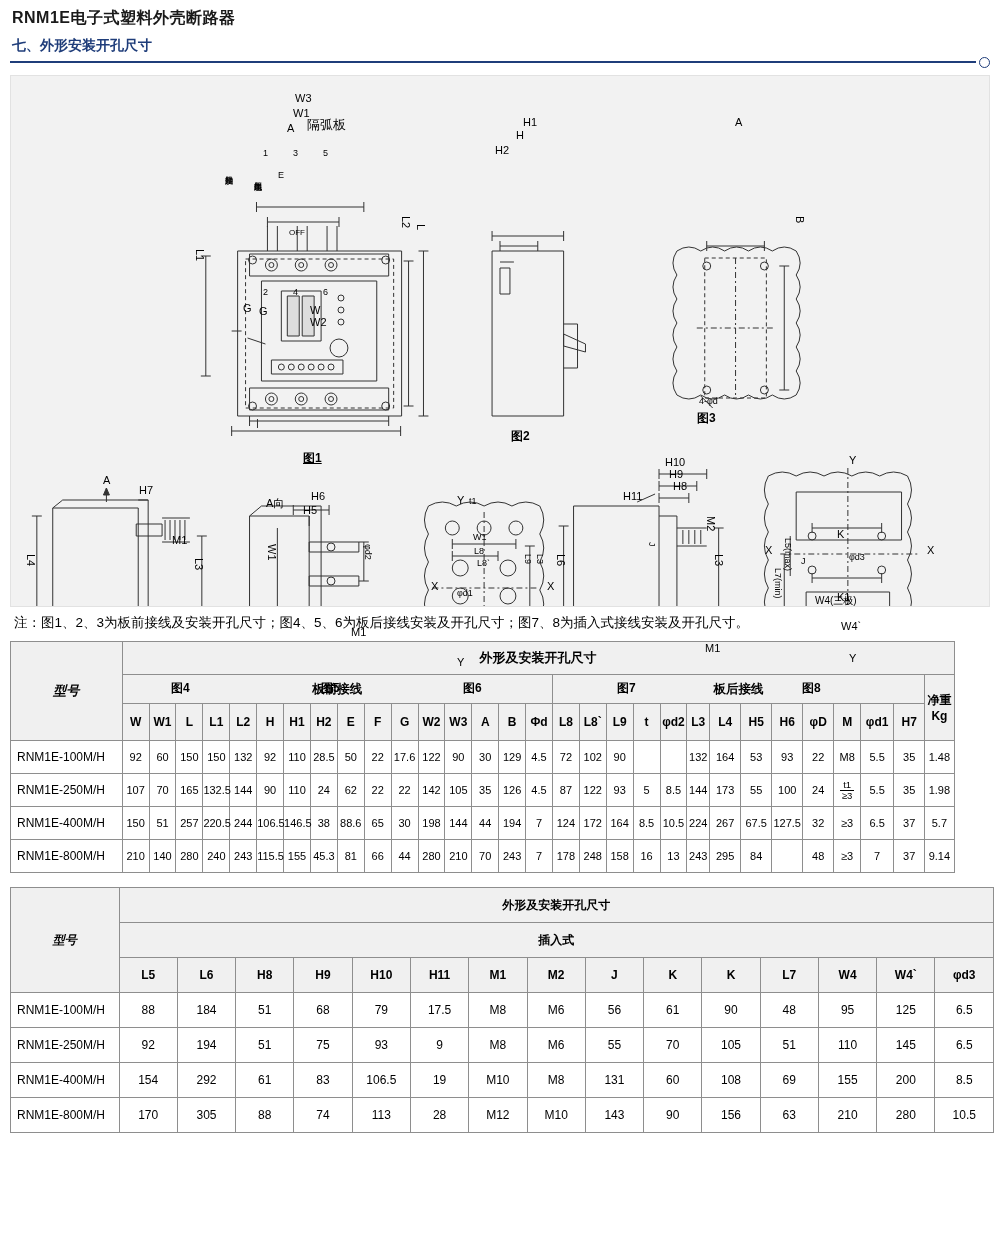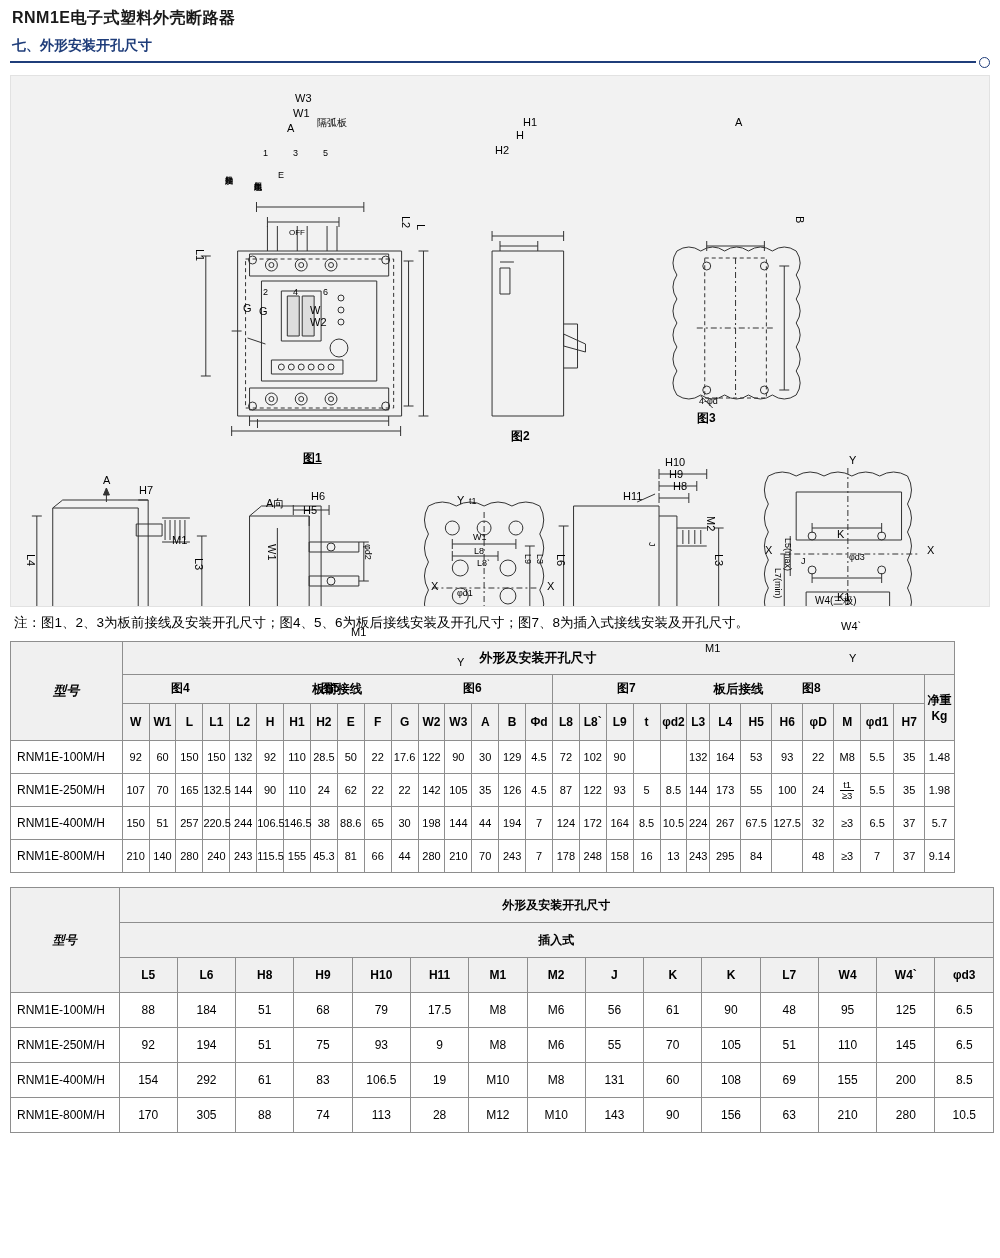--- a/index.html
+++ b/index.html
@@ -267,21 +267,21 @@
     <div class="fig-caption" style="left:686px;top:334px;">图3</div>
     <div class="fig-caption" style="left:160px;top:604px;">图4</div>
     <div class="fig-caption" style="left:310px;top:604px;">图5</div>
     <div class="fig-caption" style="left:452px;top:604px;">图6</div>
     <div class="fig-caption" style="left:606px;top:604px;">图7</div>
     <div class="fig-caption" style="left:778px;top:604px;padding-left:13px;">图8</div>
 
     <div class="dlabel" style="left:284px;top:16px;">W3</div>
     <div class="dlabel" style="left:282px;top:31px;">W1</div>
     <div class="dlabel" style="left:276px;top:46px;">A</div>
-    <div class="dlabel" style="left:306px;top:40px;font-size:10px;">隔弧板</div>
+    <div class="dlabel" style="left:296px;top:40px;font-size:13px;">隔弧板</div>
     <div class="dlabel" style="left:252px;top:72px;font-size:9px;">1</div>
     <div class="dlabel" style="left:282px;top:72px;font-size:9px;">3</div>
     <div class="dlabel" style="left:312px;top:72px;font-size:9px;">5</div>
     <div class="dlabel" style="left:252px;top:211px;font-size:9px;">2</div>
     <div class="dlabel" style="left:282px;top:211px;font-size:9px;">4</div>
     <div class="dlabel" style="left:312px;top:211px;font-size:9px;">6</div>
     <div class="dlabel" style="left:267px;top:94px;font-size:9px;">E</div>
     <div class="dlabel" style="left:211px;top:94px;font-size:8px;writing-mode:vertical-rl;">分励脱扣器</div>
     <div class="dlabel" style="left:240px;top:100px;font-size:8px;writing-mode:vertical-rl;">欠电压脱扣器</div>
     <div class="dlabel" style="left:278px;top:152px;font-size:8px;">OFF</div>

